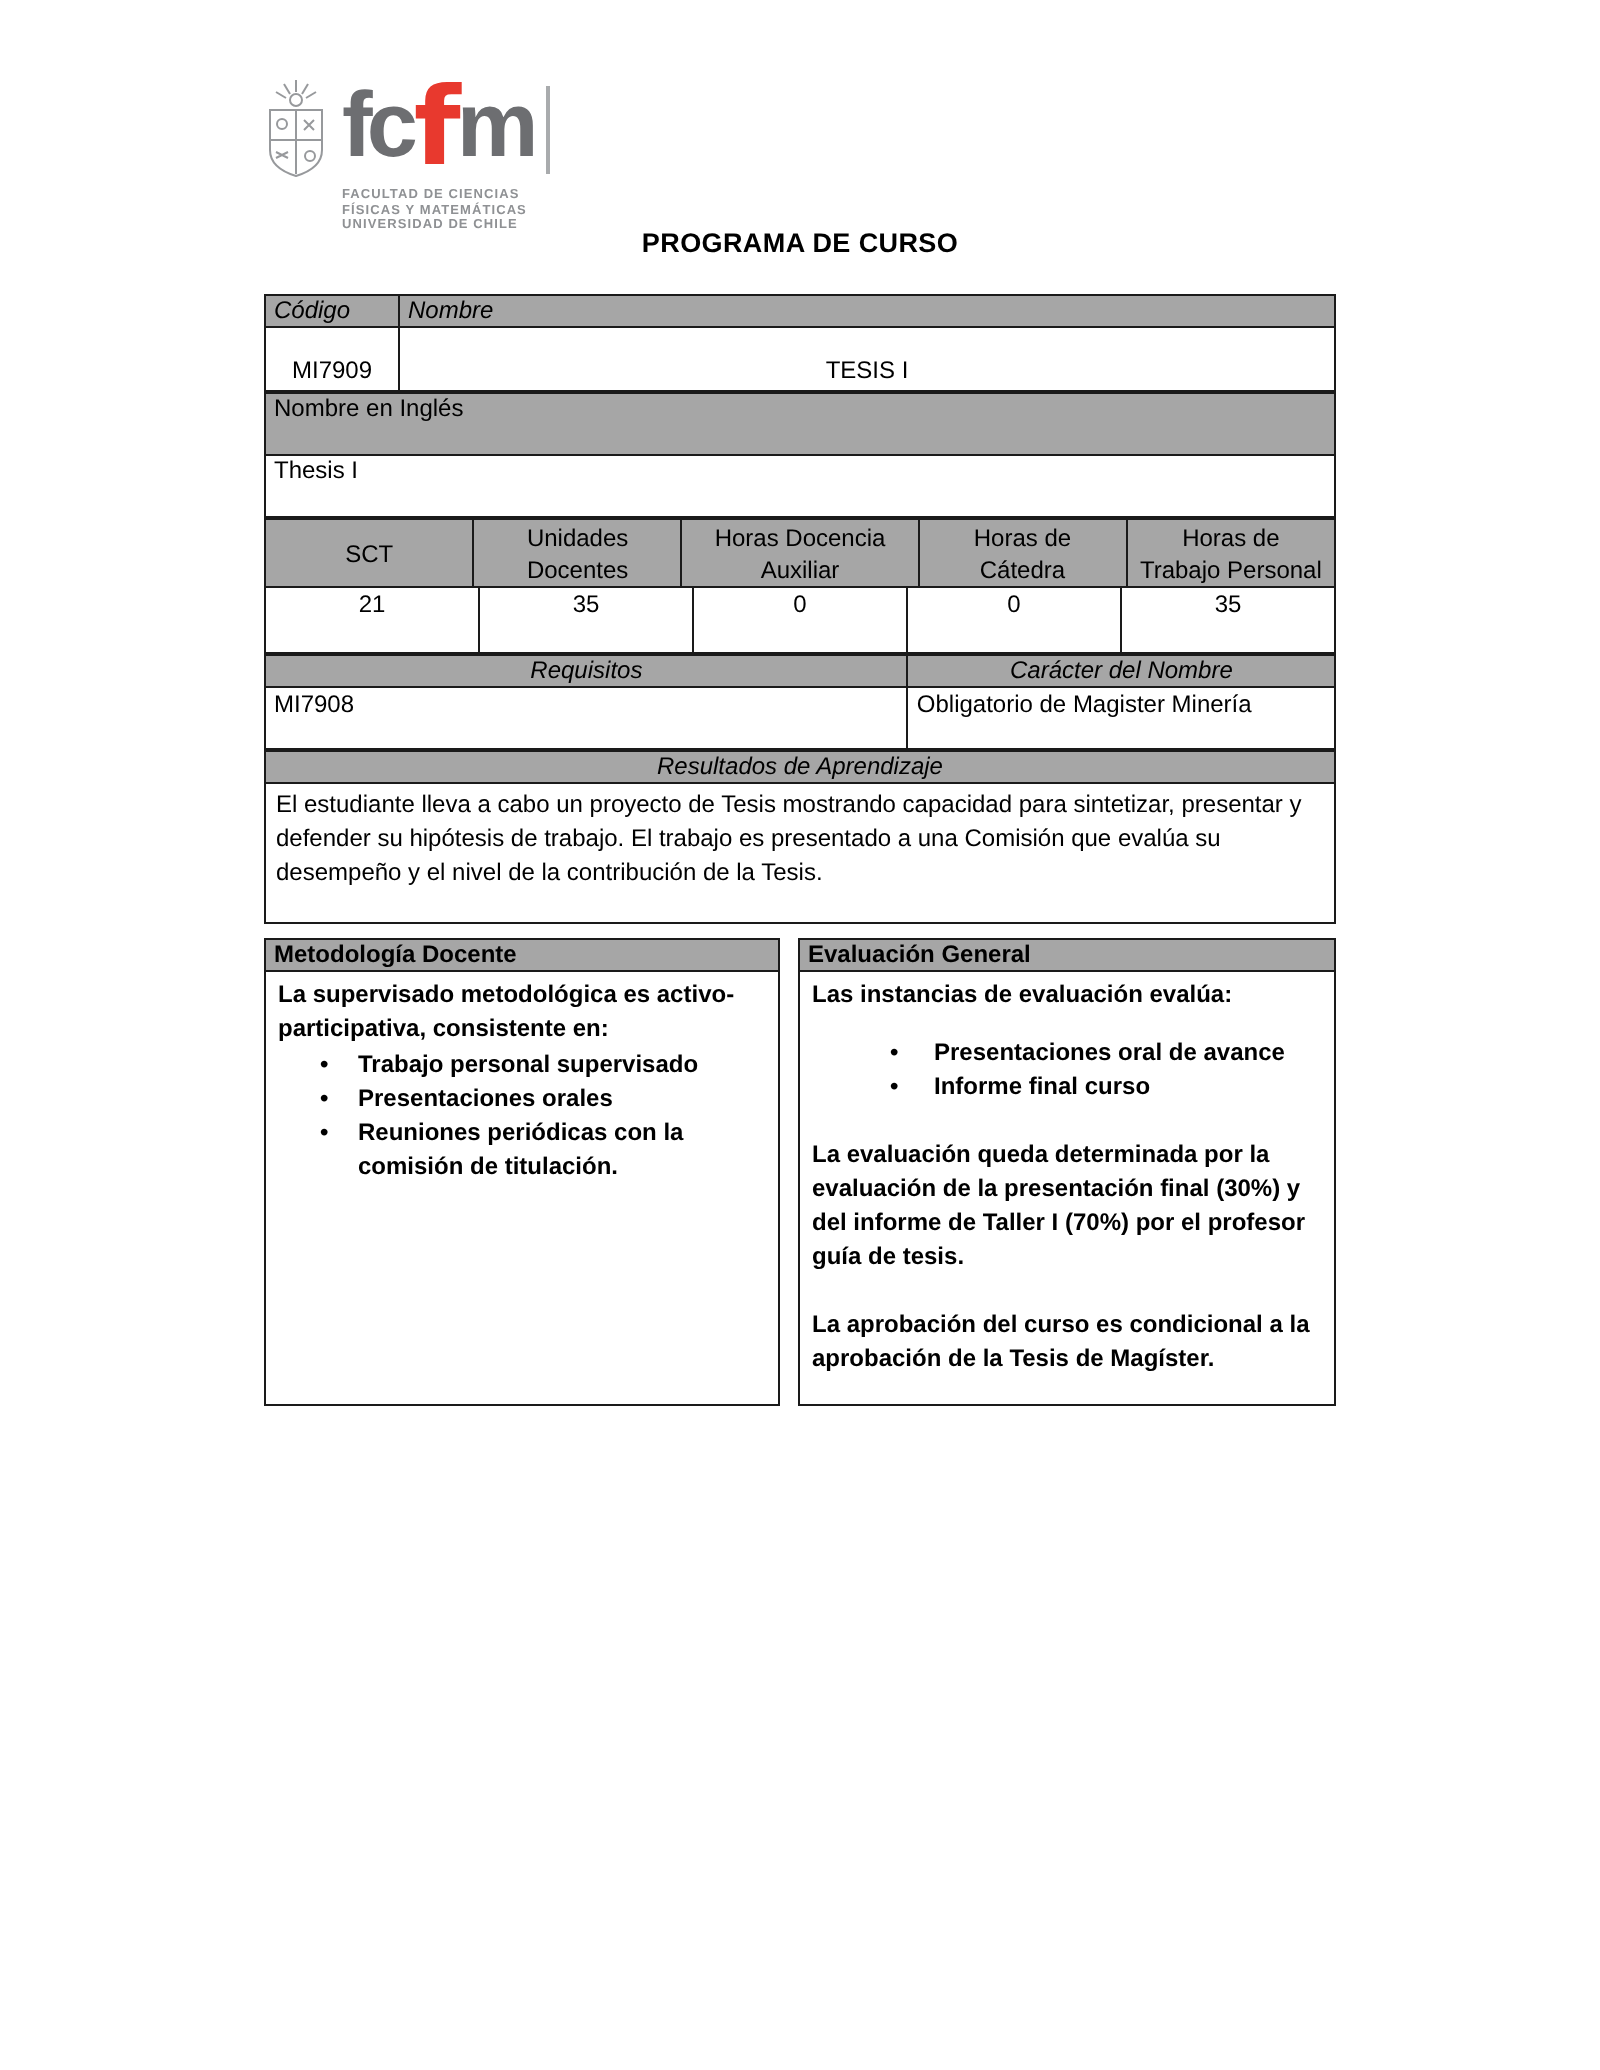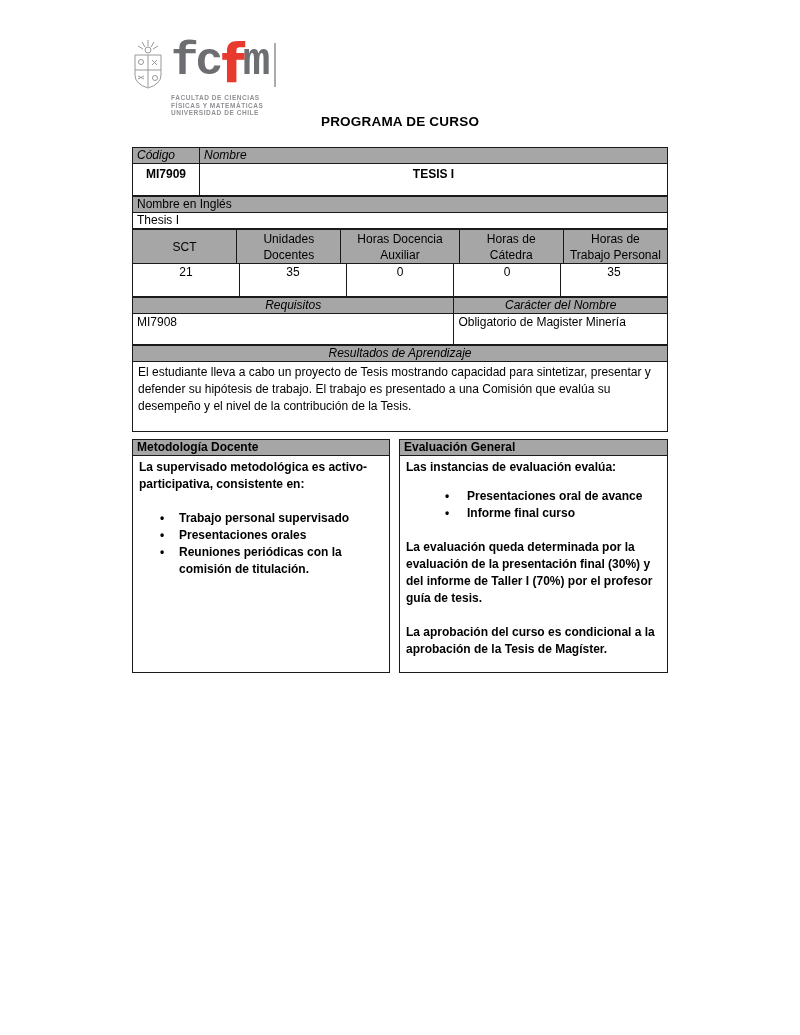--- a/index.html
+++ b/index.html
@@ -8,21 +8,21 @@
   .page {
     position: relative; width: 800px; height: 1035px;
     background: #ffffff; margin: 0 auto; overflow: hidden;
   }
 
   
   .logo { position:absolute; left:131px; top:40px; display:flex; }
   .crest { margin-right:6px; }
   .logo-text-block { display:flex; flex-direction:column; }
   .fcfm { display:flex; align-items:flex-start; height:50px; }
-  .fcfm .g { font-family:Liberation Mono, monospace; font-weight:bold; font-size:46px; line-height:44px; color:#6d6e71; letter-spacing:-3px; }
+  .fcfm .g { font-family:Liberation Sans, sans-serif; font-weight:bold; font-size:46px; line-height:44px; color:#6d6e71; letter-spacing:-3px; }
   .fcfm .r { font-family:"DejaVu Sans", sans-serif; font-weight:bold; font-size:54px; line-height:44px; color:#e8392e; letter-spacing:-3px; position:relative; top:2px; margin:0 1px; }
   .logo-bar { width:2px; height:44px; background:#a9abad; margin-left:7px; margin-top:3px; }
   .logo-sub { margin-top:4px; font-size:6.5px; letter-spacing:0.55px; color:#8f9194; line-height:7.5px; font-weight:bold; }
 
   
   .doc-title {
     position:absolute; top:114px; left:0; width:800px; text-align:center;
     font-size:13.5px; font-weight:bold; letter-spacing:0.2px;
   }
 
@@ -33,24 +33,24 @@
   .cell { padding:0 4px; }
   .bl { border-left:1.2px solid #1a1a1a; }
   .bb { border-bottom:1.2px solid #1a1a1a; }
   .gray { background:#a6a6a6; }
   .center { text-align:center; }
   .hdr15 { height:15px; line-height:15px;font-style:italic; }
 
   
   .c-codigo { width:66px; }
   .c-nombre { flex:1; }
-  .vrow33 { height:31px; line-height:16px; padding-top:2px;font-weight:bold; }
-
-  
-  .single15 { height:15px; line-height:14.5px; }
+  .vrow33 { height:31px; line-height:16px; padding-top:13px; }
+
+  
+  .single15 { height:30px; line-height:14.5px; }
 
   
   .sct-h .cell { flex:1 1 0; height:33px; display:flex; align-items:center; justify-content:center; text-align:center; line-height:16px; padding:0 6px; }
   .sct-h .cell:nth-child(3) { padding:0 13px; }
   .sct-v .cell { flex:1 1 0; height:32px; text-align:center; padding-top:1px; }
 
   
   .c-req { flex:0 0 60%; }
   .c-car { flex:1; }
   .vrow31 { height:30px; padding-top:1px; }
@@ -60,21 +60,21 @@
 
   
   .two-col { display:flex; gap:9px; margin-top:7px;font-weight:bold; }
   .box { border:1.5px solid #1a1a1a; height:234px; background:#fff; }
   .box-left { width:258px; }
   .box-right { flex:1; }
   .bhdr { background:#a6a6a6; height:16px; line-height:14.5px; padding:0 4px; border-bottom:1.2px solid #1a1a1a; }
   .bbody { padding:3px 6px; line-height:17px; }
   .bbody p { margin:0; }
   .mt-blank { margin-top:17px !important; }
-  .blist { list-style:none; margin:17px 0 0 0; padding:0 0 0 21px; }
+  .blist { list-style:none; margin:1px 0 0 0; padding:0 0 0 21px; }
   .blist li { position:relative; padding-left:19px; }
   .blist li::before { content:"\2022"; position:absolute; left:0; top:0; }
   .elist { list-style:none; margin:12px; padding:0 0 0 27px; }
   .elist li { position:relative; padding-left:22px; }
   .elist li::before { content:"\2022"; position:absolute; left:0; top:0; }
 </style>
 </head>
 <body>
 
 <div class="page">

